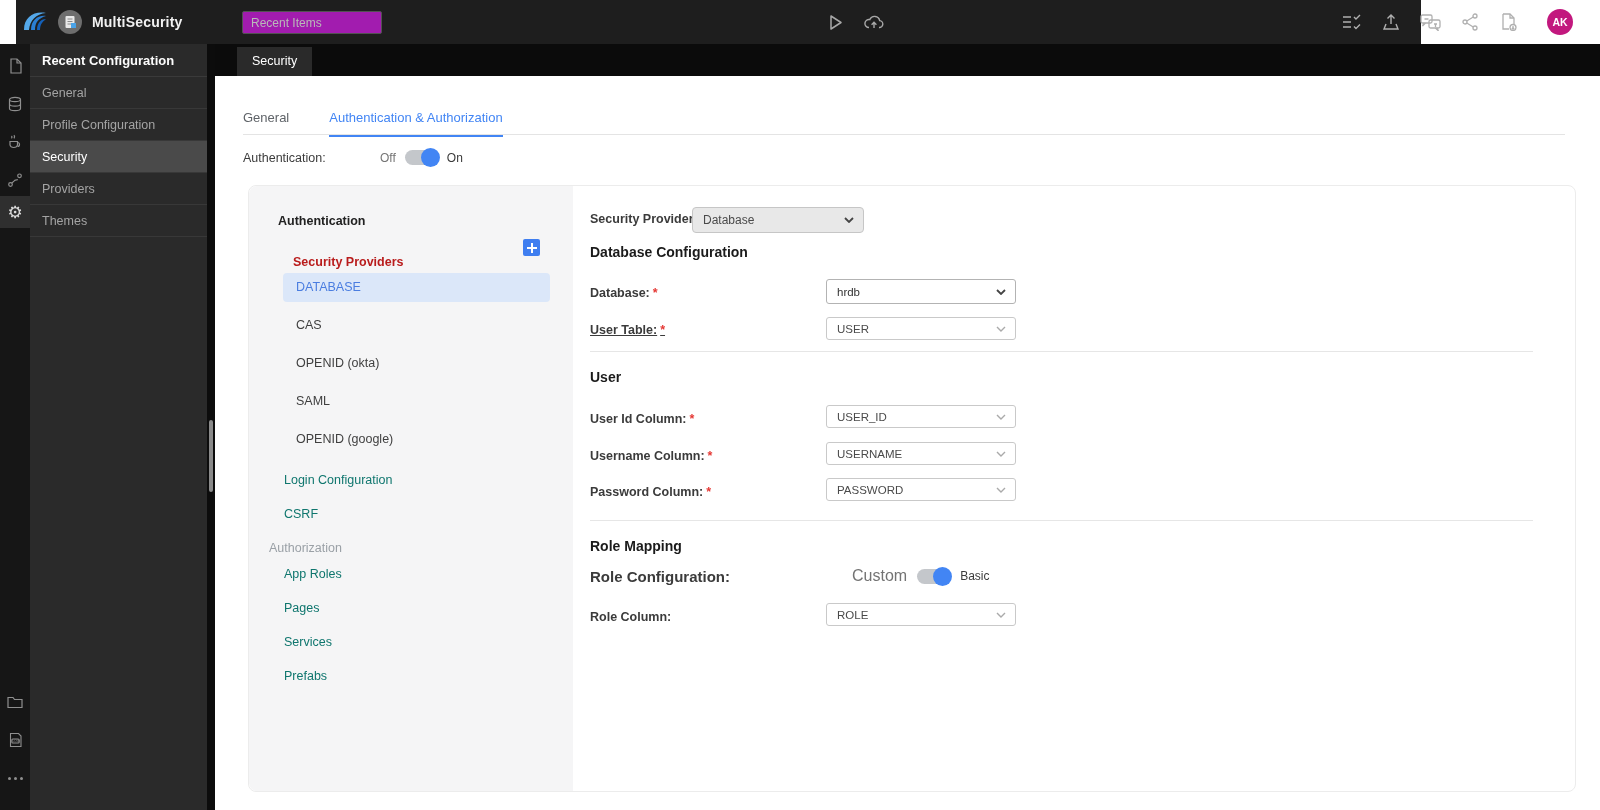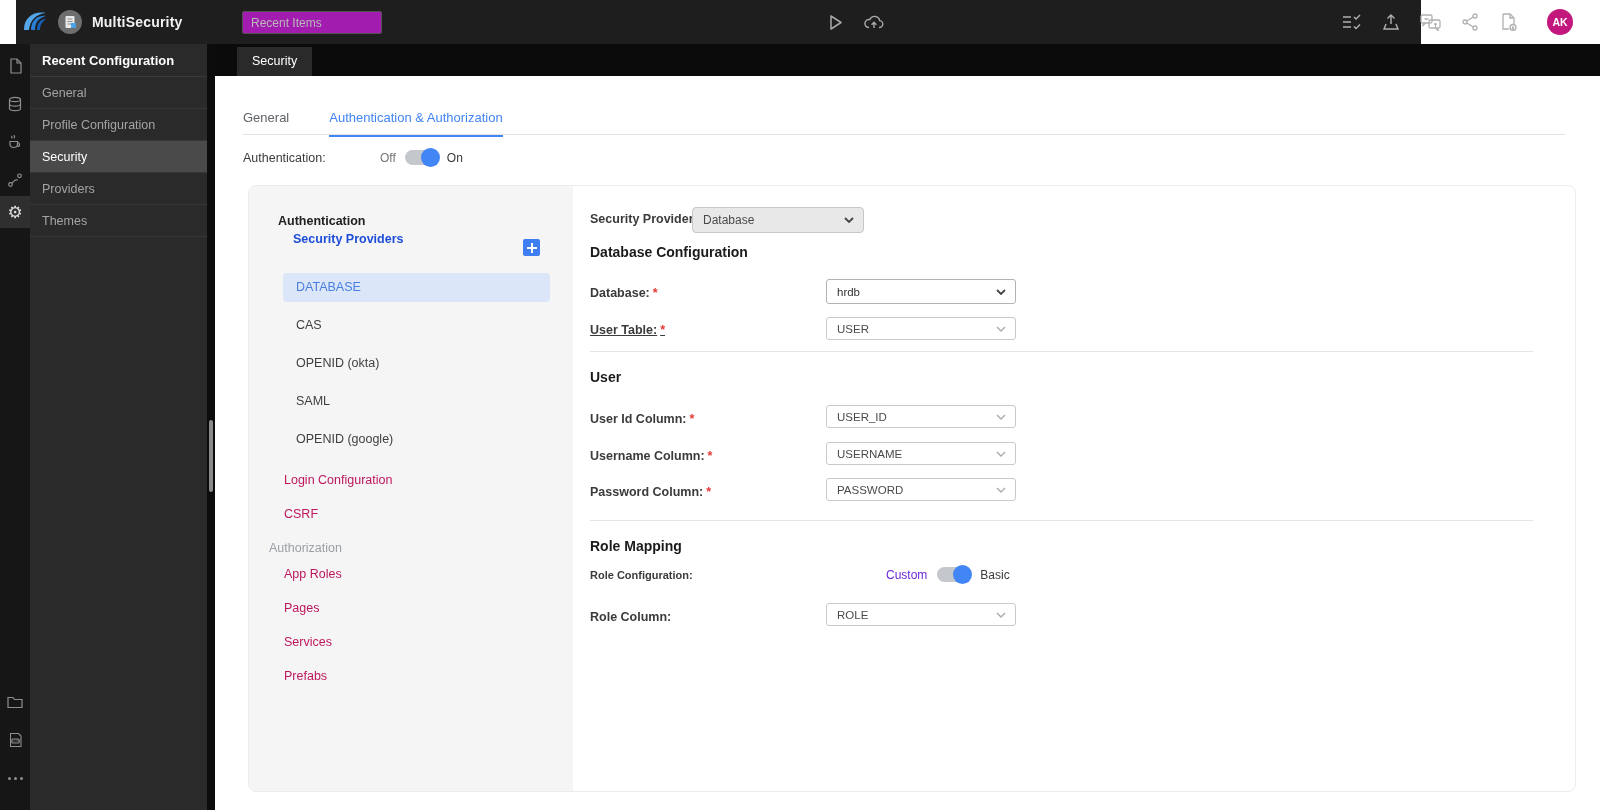--- a/index.html
+++ b/index.html
@@ -56,43 +56,43 @@
   .authrow .lbl { width:137px; font-size:12.5px; color:#3b3b3b; }
   .tg-off { font-size:12px; color:#757575; margin-right:9px; }
   .tg-on  { font-size:12px; color:#3b3b3b; margin-left:9px; }
   .switch { position:relative; width:33px; height:15px; border-radius:8px; background:#c4c7cb; cursor:pointer; }
   .switch .knob { position:absolute; right:-2px; top:-2px; width:19px; height:19px; border-radius:50%; background:#4285f4; }
 
   .container { position:absolute; left:33px; top:109px; width:1328px; height:607px;
                border:1px solid #ececec; border-radius:8px; background:#fff; }
   .graypanel { position:absolute; left:0; top:0; bottom:0; width:324px; background:#f5f5f6; border-radius:8px 0 0 8px; }
   .gp-title { position:absolute; left:29px; top:28px; font-size:12.5px; font-weight:bold; color:#212121; }
-  .gp-sub   { position:absolute; left:44px; top:46px; font-size:12.5px; font-weight:bold; color:#1d4ed8; }
+  .gp-sub   { position:absolute; left:44px; top:69px; font-size:12.5px; font-weight:bold; color:#b91c1c; }
   .add-btn { position:absolute; left:274px; top:53px; width:17px; height:17px; background:#3f7ef0; border-radius:2px; cursor:pointer; }
   .add-btn::before { content:""; position:absolute; left:8px; top:3.5px; width:1.6px; height:10px; background:#fff; }
   .add-btn::after  { content:""; position:absolute; left:3.5px; top:8px; width:10px; height:1.6px; background:#fff; }
   .prov { position:absolute; left:34px; width:267px; height:29px; line-height:29px; padding-left:13px;
           font-size:12.5px; color:#3f3f3f; border-radius:4px; cursor:pointer; }
   .prov.selected { background:#dbe7f9; color:#4a7de0; }
-  .gp-item { position:absolute; left:35px; font-size:12.5px; color:#be185d; cursor:pointer; }
+  .gp-item { position:absolute; left:35px; font-size:12.5px; color:#0f766e; cursor:pointer; }
   .gp-muted { position:absolute; left:20px; font-size:12.5px; color:#9aa0a6; }
 
   .form { position:absolute; left:324px; right:0; top:0; bottom:0; }
   .flabel { position:absolute; left:17px; font-size:12.5px; color:#3b3b3b; font-weight:bold; }
   .req { color:#e53935; margin-left:3px; font-weight:bold; }
   .ftitle { position:absolute; left:17px; font-size:14px; font-weight:bold; color:#1b1b1b; }
   .divider { position:absolute; left:17px; width:943px; height:1px; background:#e6e6e6; }
   .sel { position:absolute; height:23px; width:190px; border:1px solid #c9c9c9; border-radius:3px; background:#fff;
          display:flex; align-items:center; justify-content:space-between; padding:0 9px 0 10px;
          font-size:11.5px; color:#4a4a4a; cursor:pointer; }
   .sel-native { border:1px solid #b3b3b3; color:#333; }
   .sel-gray { background:#e8e8e8; border:1px solid #c6c6c6; width:172px; height:26px; border-radius:4px; font-size:12px; }
   .rcrow { position:absolute; left:17px; top:381px; display:flex; align-items:center; }
-  .rcrow .rc-lbl { width:262px; font-size:11px; color:#3b3b3b; font-weight:bold; }
-  .rc-left { font-size:12px; color:#6d28d9; margin-right:10px;margin-left:34px; }
+  .rcrow .rc-lbl { width:262px; font-size:15px; color:#3b3b3b; font-weight:bold; }
+  .rc-left { font-size:16px; color:#737373; margin-right:10px; }
   .rc-right { font-size:12px; color:#3b3b3b; margin-left:10px; }
 </style>
 </head>
 <body>
 
 <div class="screen">
 
   <div class="topbar">
     <div class="logo">
       <svg viewBox="0 0 26 26" width="26" height="26">

